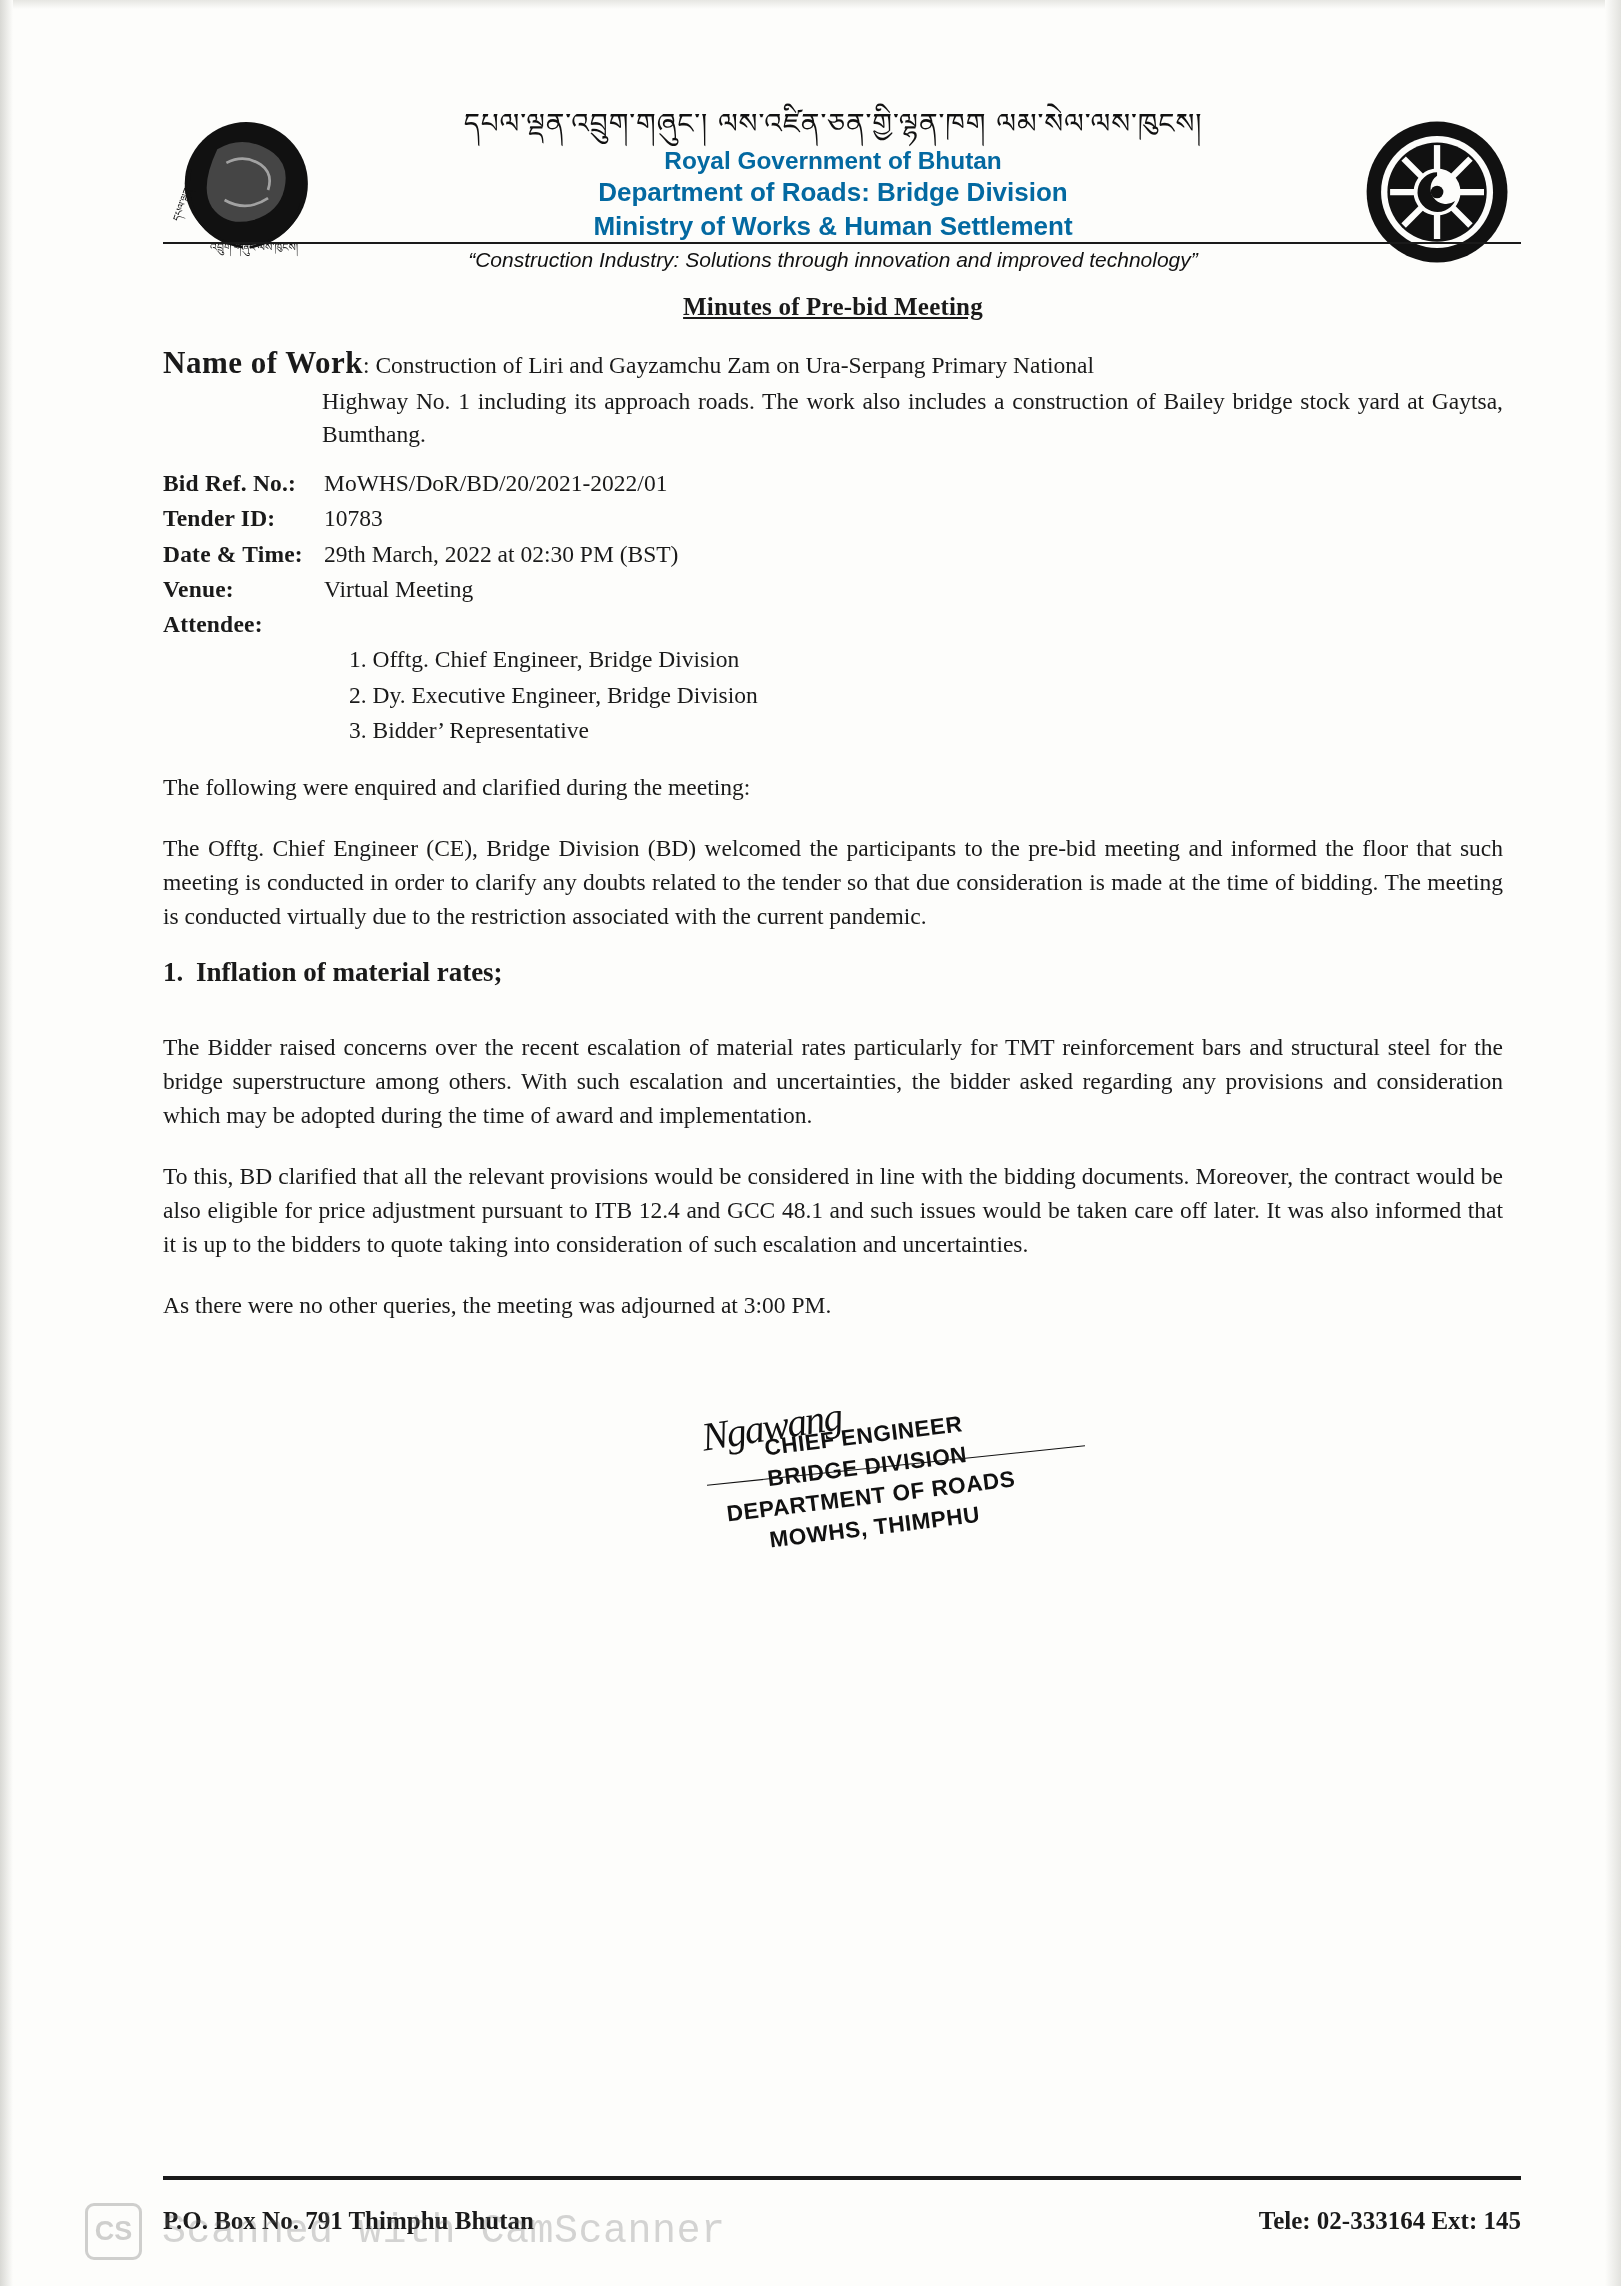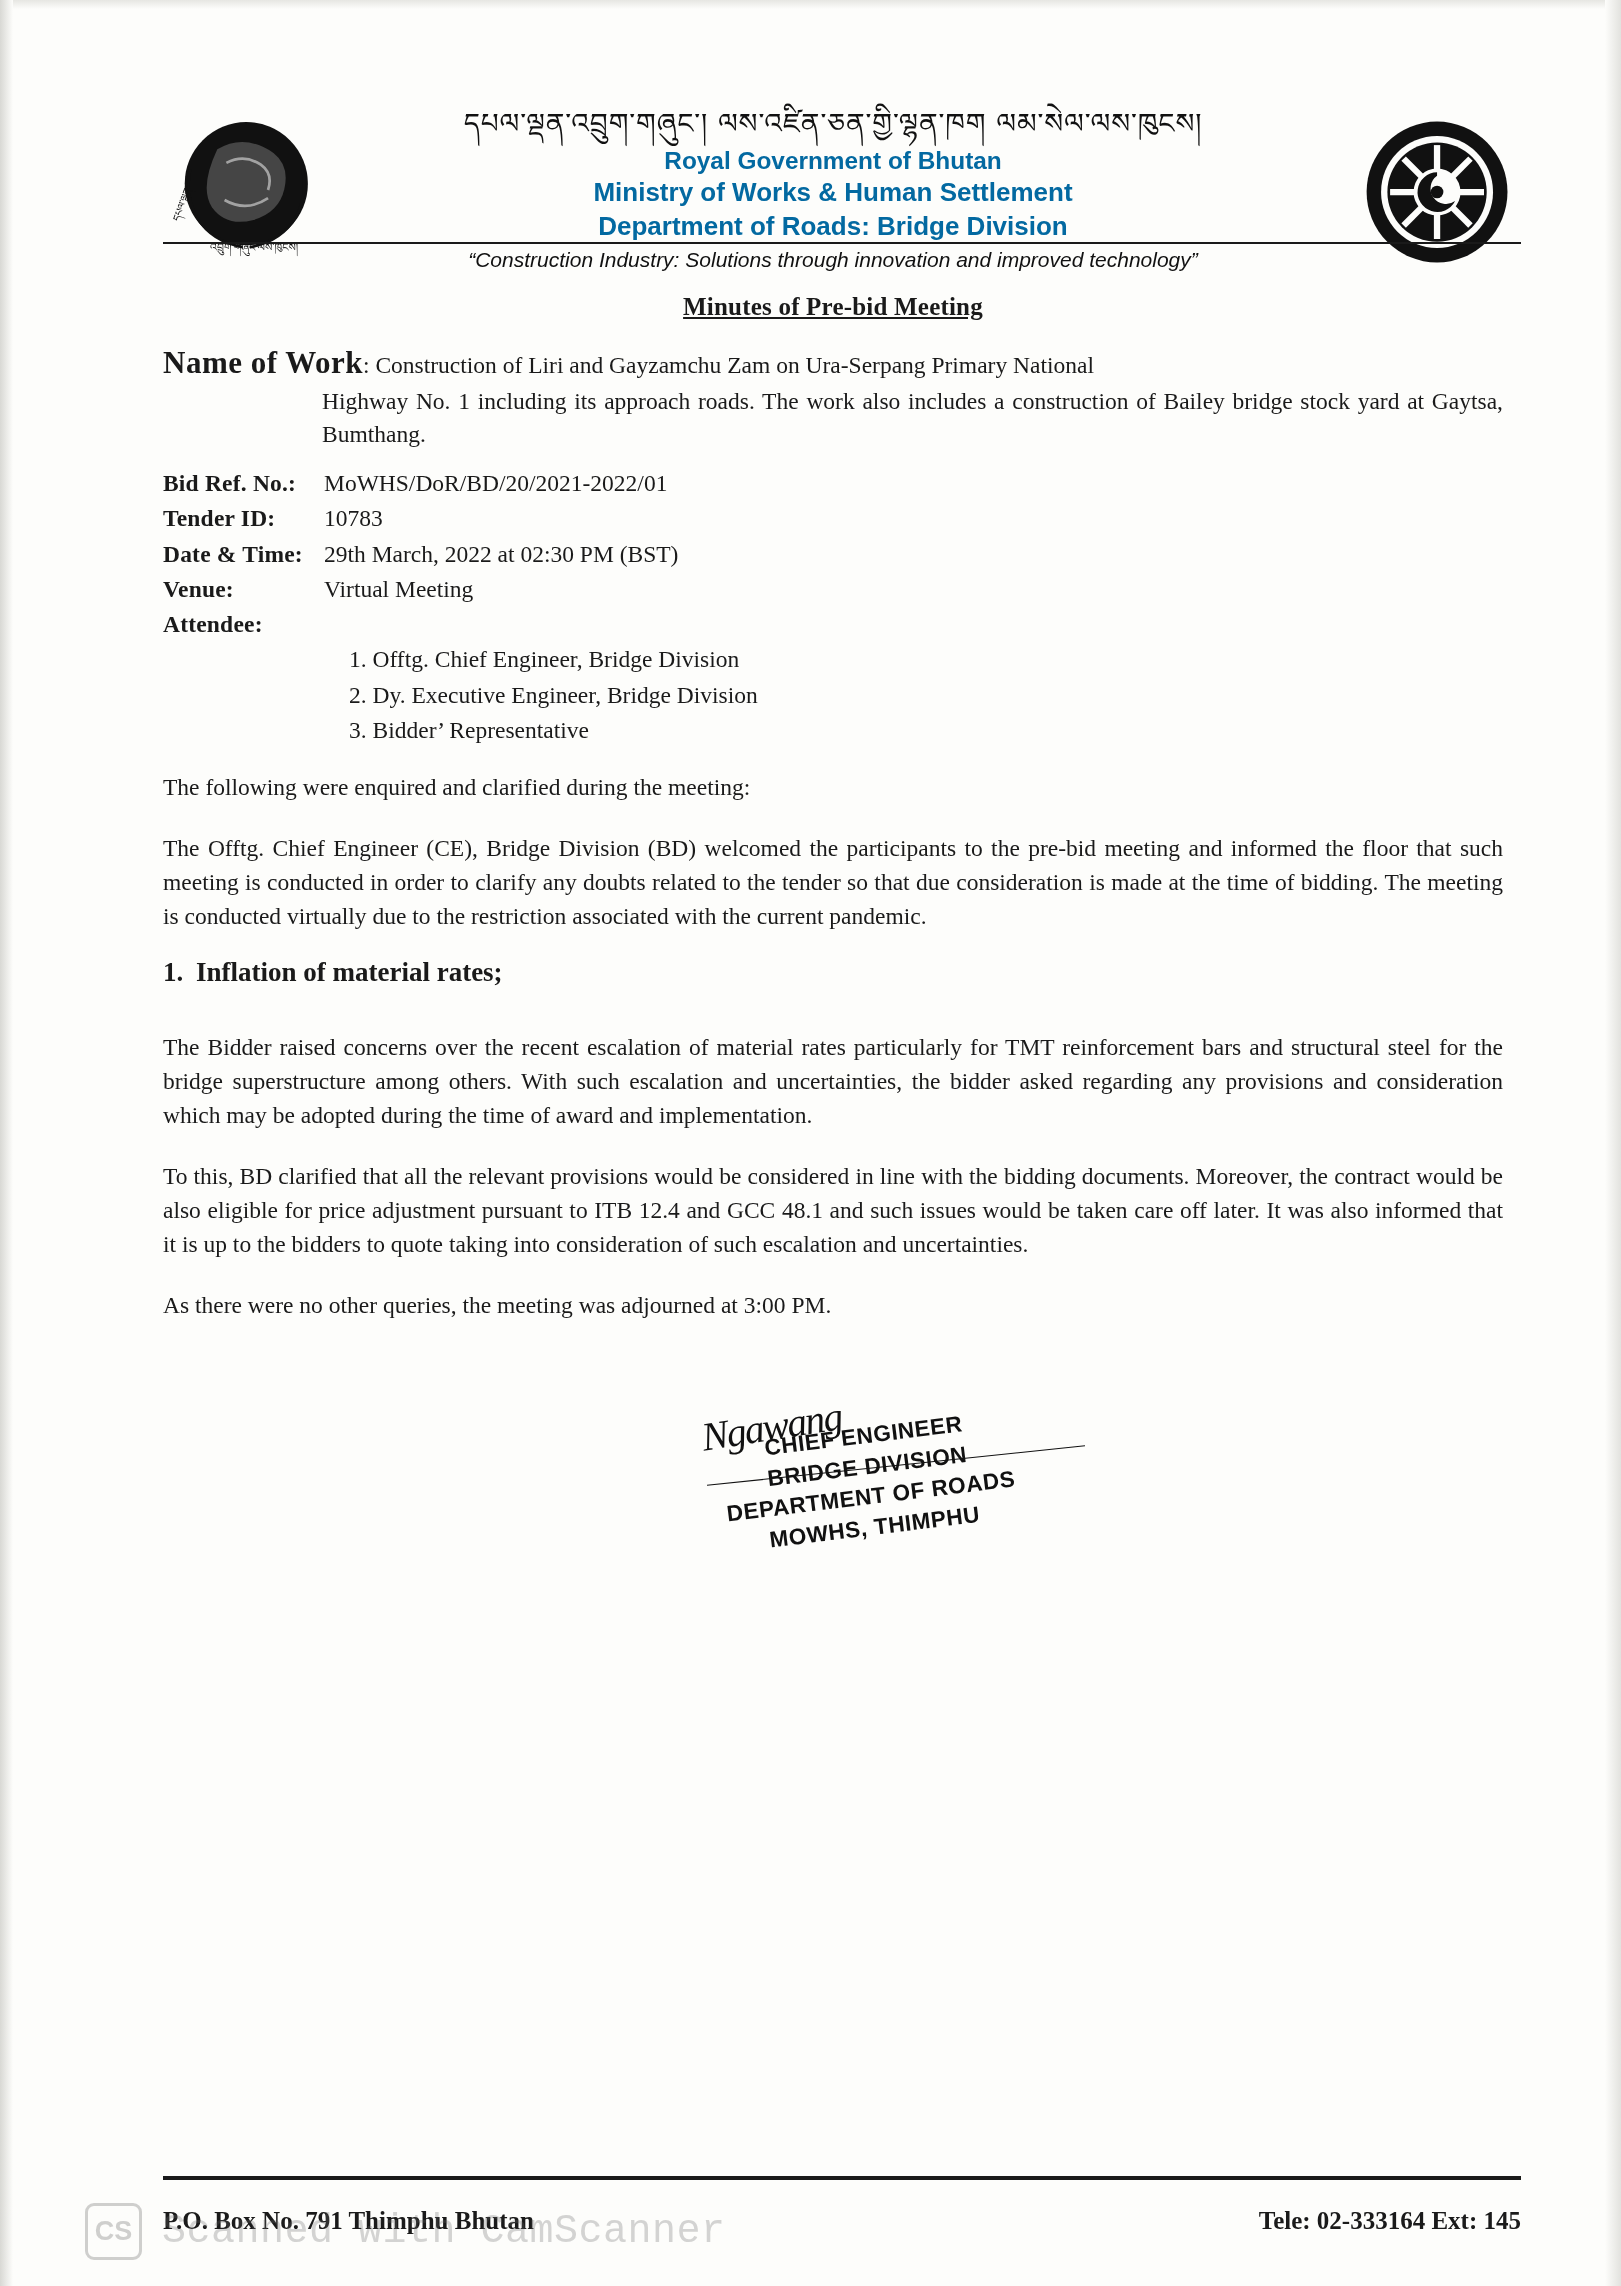--- a/index.html
+++ b/index.html
@@ -281,22 +281,22 @@
           <path d="M30 62 q-6 30 8 54 q16 26 50 32" stroke="#111" stroke-width="3" fill="none"></path>
           <path d="M154 62 q6 30 -8 54 q-16 26 -50 32" stroke="#111" stroke-width="3" fill="none"></path>
           <text x="18" y="120" font-size="11" fill="#111" transform="rotate(-70 18 120)" font-family="DejaVu Sans">དཔལ་ལྡན་</text>
           <text x="52" y="152" font-size="12" fill="#111" font-family="DejaVu Sans">འབྲུག་གཞུང་ལས་ཁུངས།</text>
         </svg>
       </div>
 
       <div class="header-text">
         <div class="dzongkha">དཔལ་ལྡན་འབྲུག་གཞུང་།  ལས་འཛིན་ཅན་གྱི་ལྷན་ཁག  ལམ་སེལ་ལས་ཁུངས།</div>
         <div class="org-line l1">Royal Government of Bhutan</div>
+        <div class="org-line l3">Department of Roads: Bridge Division</div>
         <div class="org-line l2">Ministry of Works &amp; Human Settlement</div>
-        <div class="org-line l3">Department of Roads: Bridge Division</div>
         <div class="tagline">“Construction Industry: Solutions through innovation and improved technology”</div>
       </div>
 
       <div class="emblem-right">
         <svg viewBox="0 0 165 165" width="149" height="149">
           <circle cx="82" cy="82" r="78" fill="#111"></circle>
           <circle cx="82" cy="82" r="62" fill="#fdfdfb"></circle>
           <circle cx="82" cy="82" r="55" fill="#111"></circle>
           <g stroke="#fdfdfb" stroke-width="7">
             <line x1="82" y1="30" x2="82" y2="134"></line>

